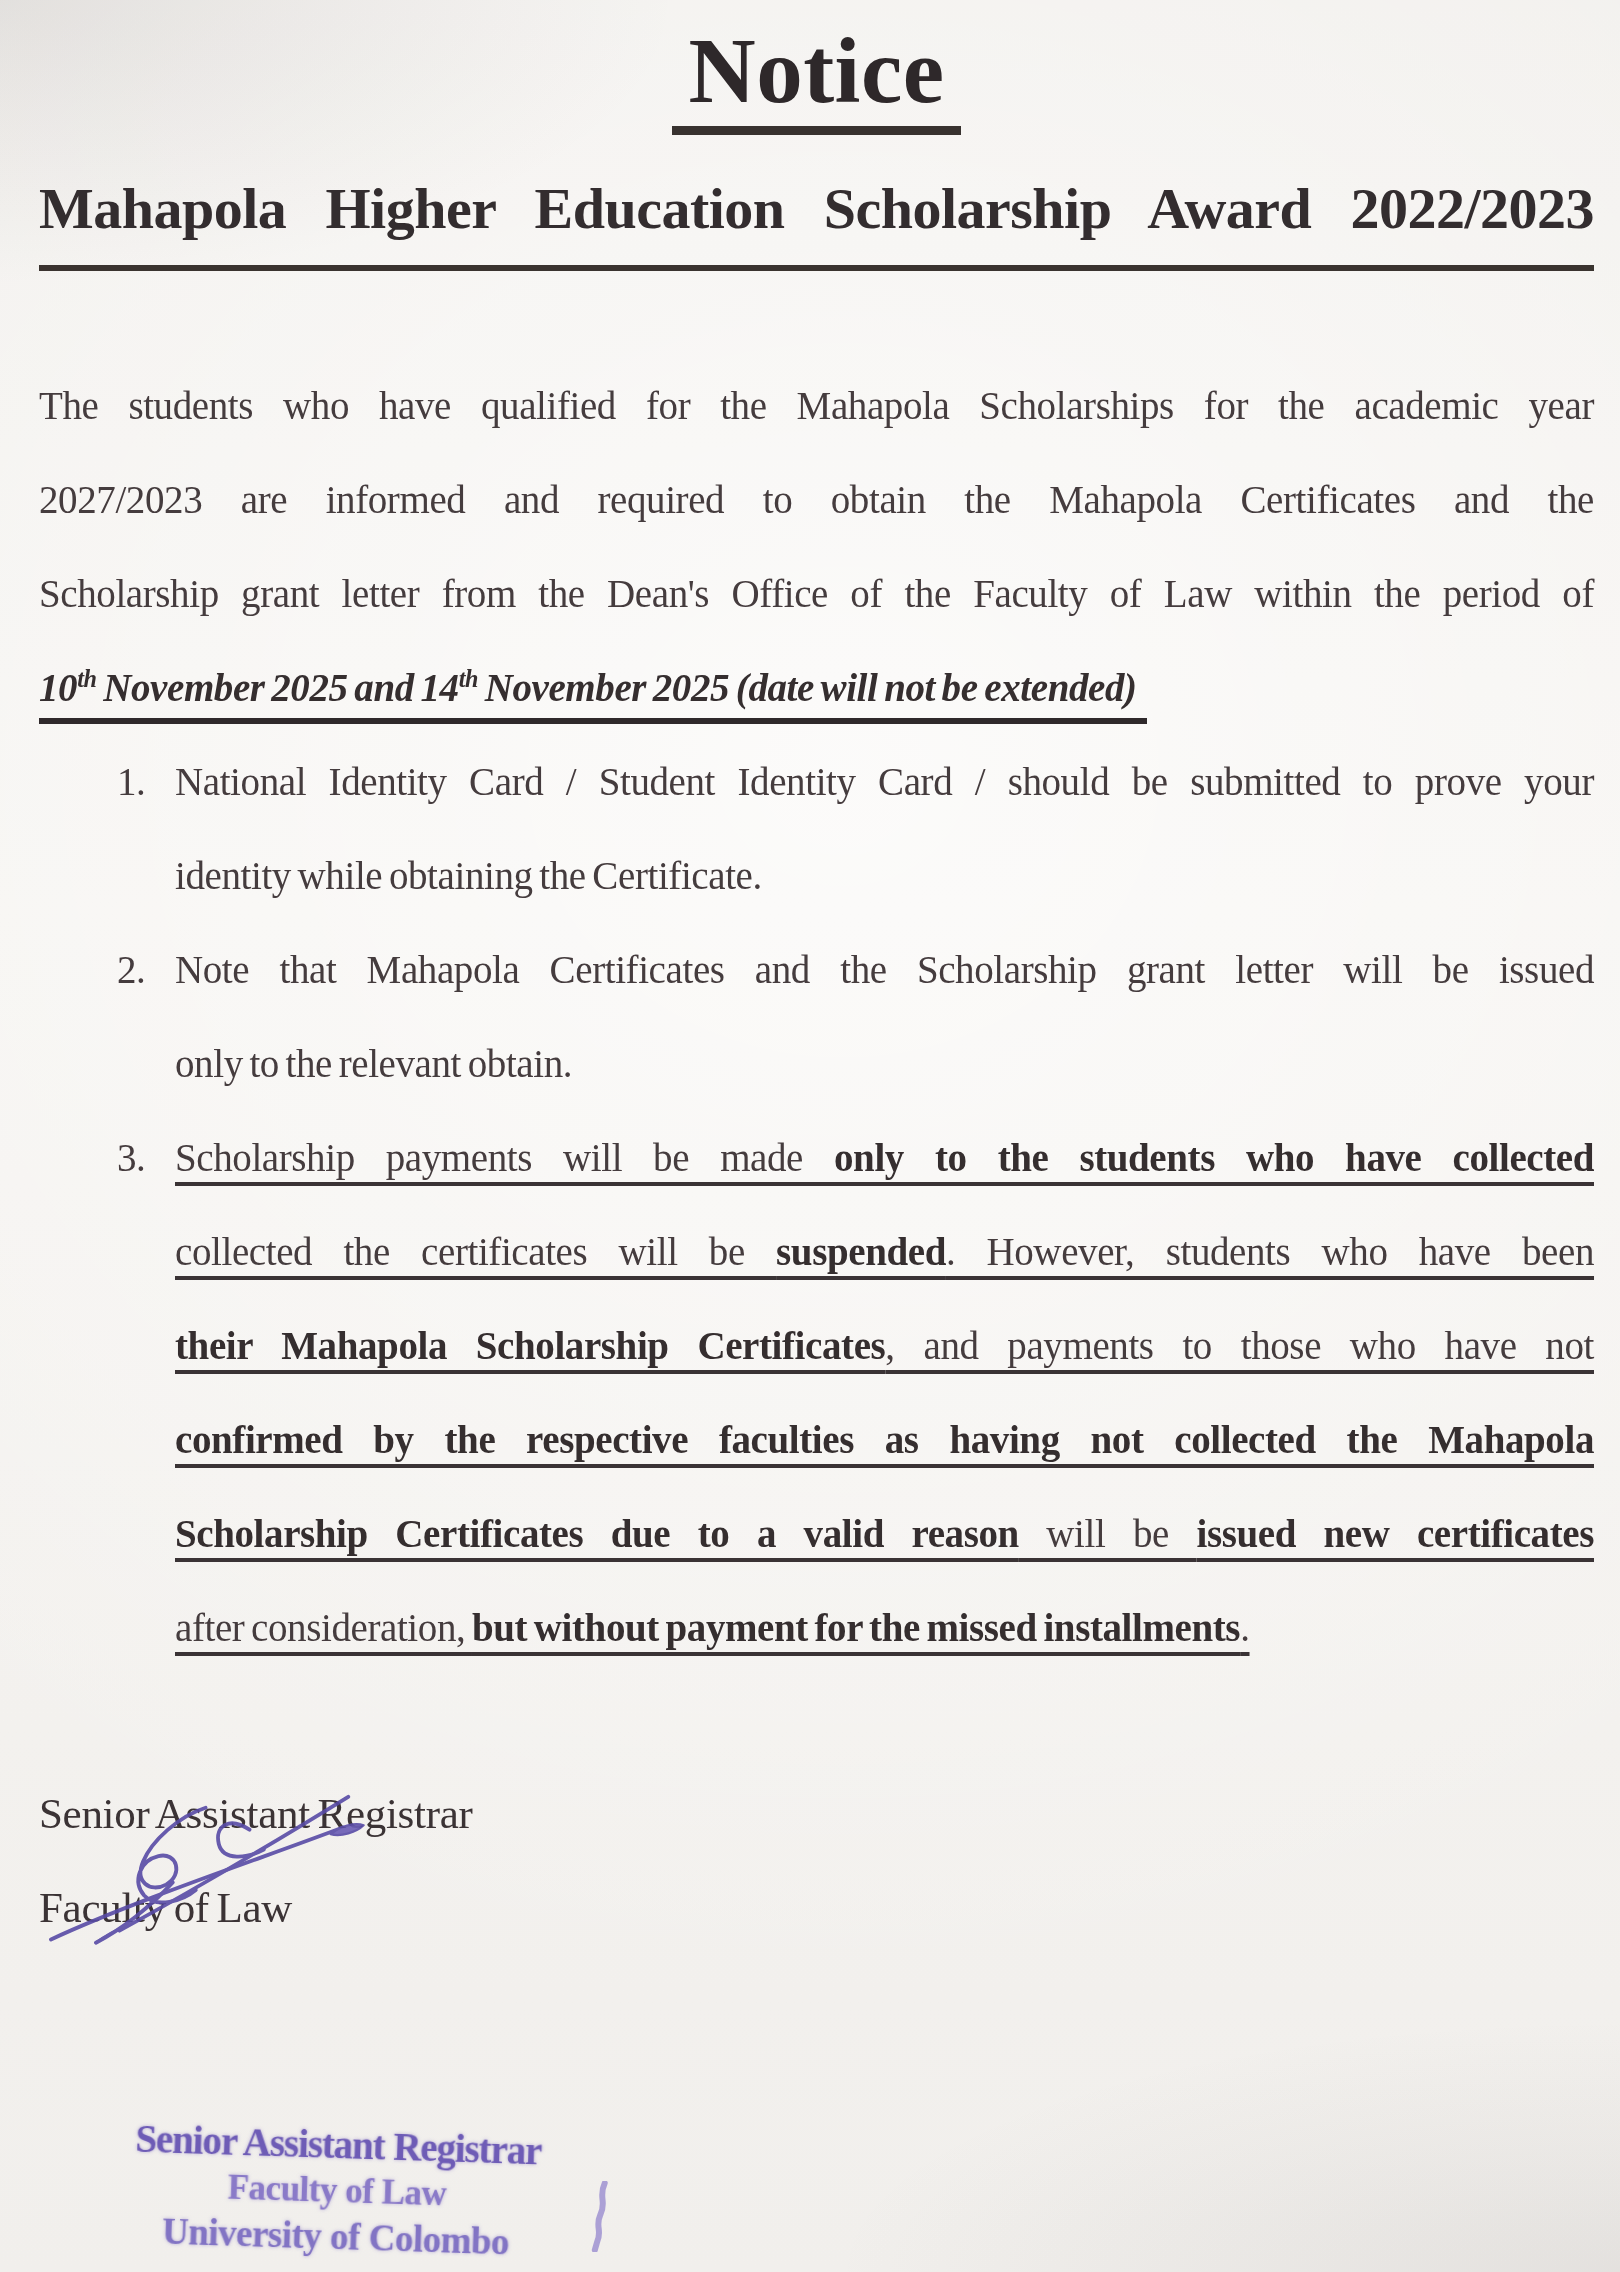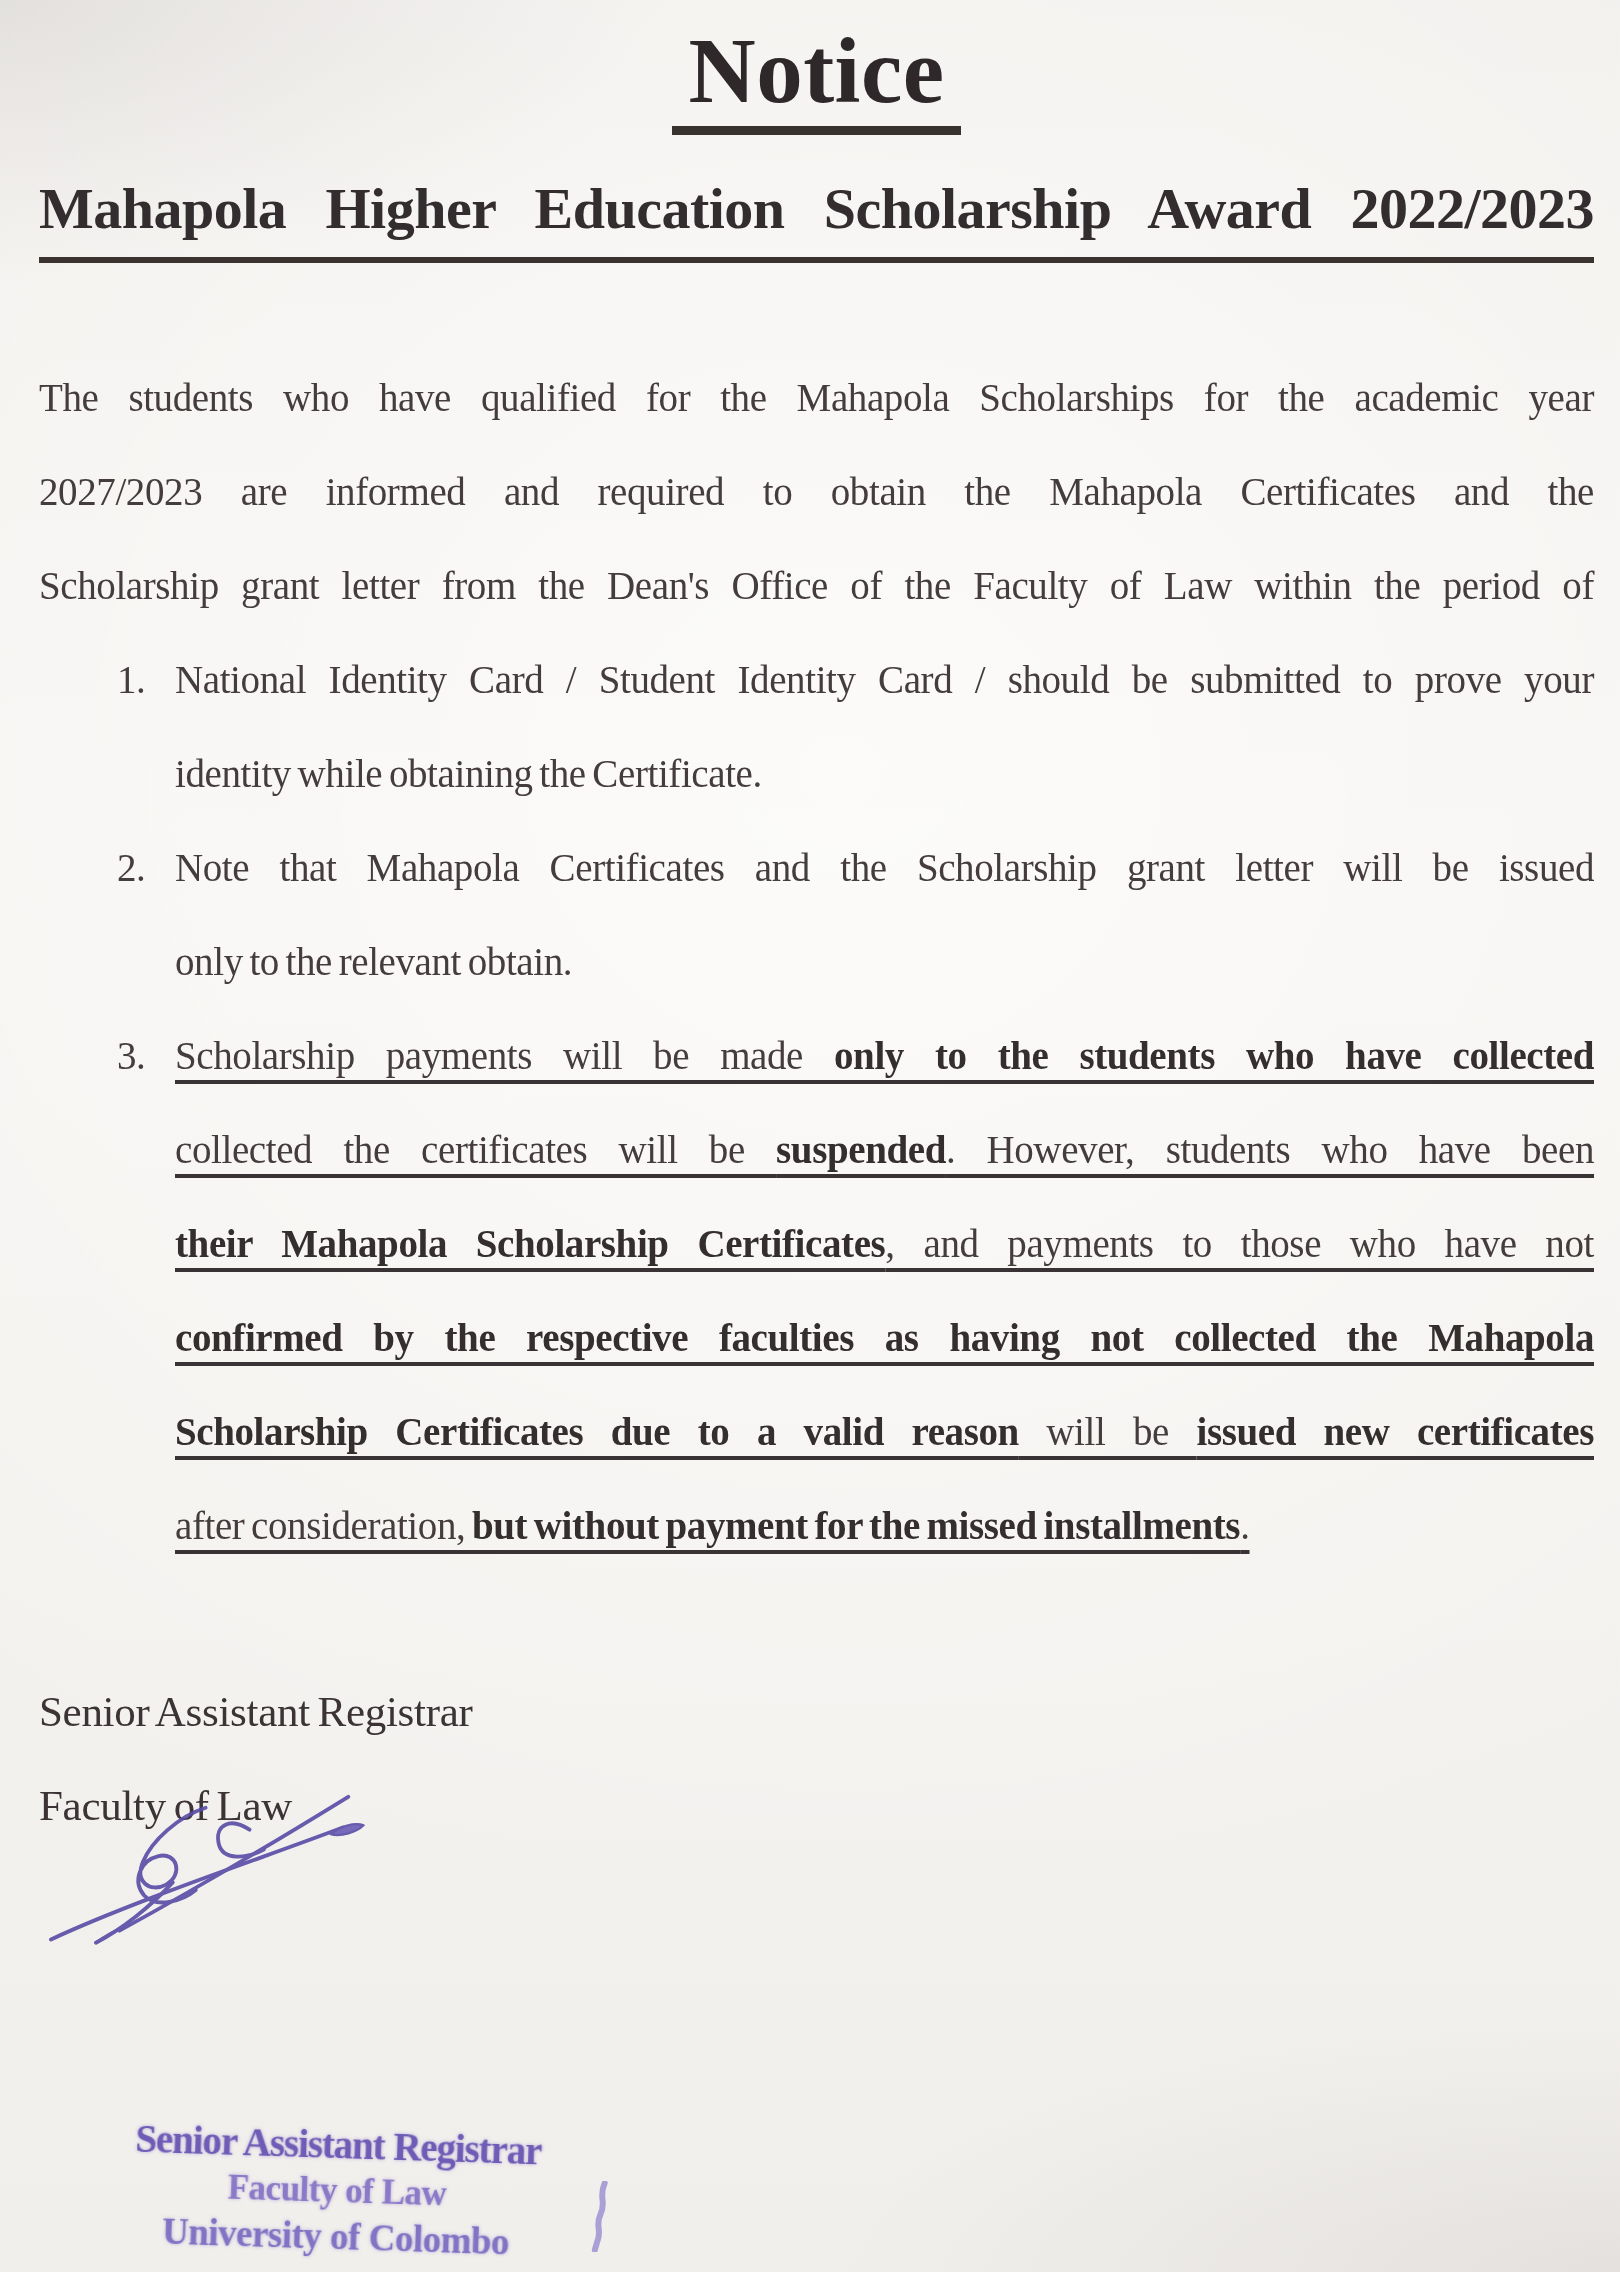--- a/index.html
+++ b/index.html
@@ -23,21 +23,21 @@
     display:table;margin:21px auto 0;
     font-size:93px;line-height:1.08;font-weight:bold;color:#2e282a;
     padding:0 16.4px 4.4px;border-bottom:9.3px solid #38322f;
     letter-spacing:0.5px;
   }
   h2.subtitle{
     margin:39px 0 0;
     font-size:58px;line-height:1.22;font-weight:bold;color:#332d2f;
     letter-spacing:-0.5px;word-spacing:1.1px;
     text-align:justify;text-align-last:justify;
-    padding-bottom:12px;border-bottom:6px solid #3a332f;
+    padding-bottom:20px;border-bottom:6px solid #3a332f;
   }
 
   
   .flow{margin-top:88px;font-size:39px;letter-spacing:-0.4px;word-spacing:-2.7px;}
   .ln,.ln-last{line-height:94px;white-space:normal;}
   .ln{text-align:justify;text-align-last:justify;}
   .ln-last{text-align:center;text-align-last:left;}
   .rb,b{font-weight:bold;color:#352e2f;}
 
   .u{
@@ -98,20 +98,23 @@
     <h2 class="subtitle">Mahapola Higher Education Scholarship Award 2022/2023</h2>
 
     <div class="flow">
 
       <div class="intro">
         <div class="ln">The students who have qualified for the Mahapola Scholarships for the academic year</div>
         <div class="ln">2027/2023 are informed and required to obtain the Mahapola Certificates and the</div>
         <div class="ln">Scholarship grant letter from the Dean's Office of the Faculty of Law within the period of</div>
       </div>
 
+      <div class="date-line">
+        <span class="underl"><span>10</span><span class="sup">th</span><span> November 2025 and 14</span><span class="sup">th</span><span> November 2025 (date will not be extended)</span></span>
+      </div>
 
 
       <ol class="notes">
 
         <li>
           <span class="num">1.</span>
           <div class="ln">National Identity Card / Student Identity Card / should be submitted to prove your</div>
           <div class="ln-last">identity while obtaining the Certificate.</div>
         </li>
 

